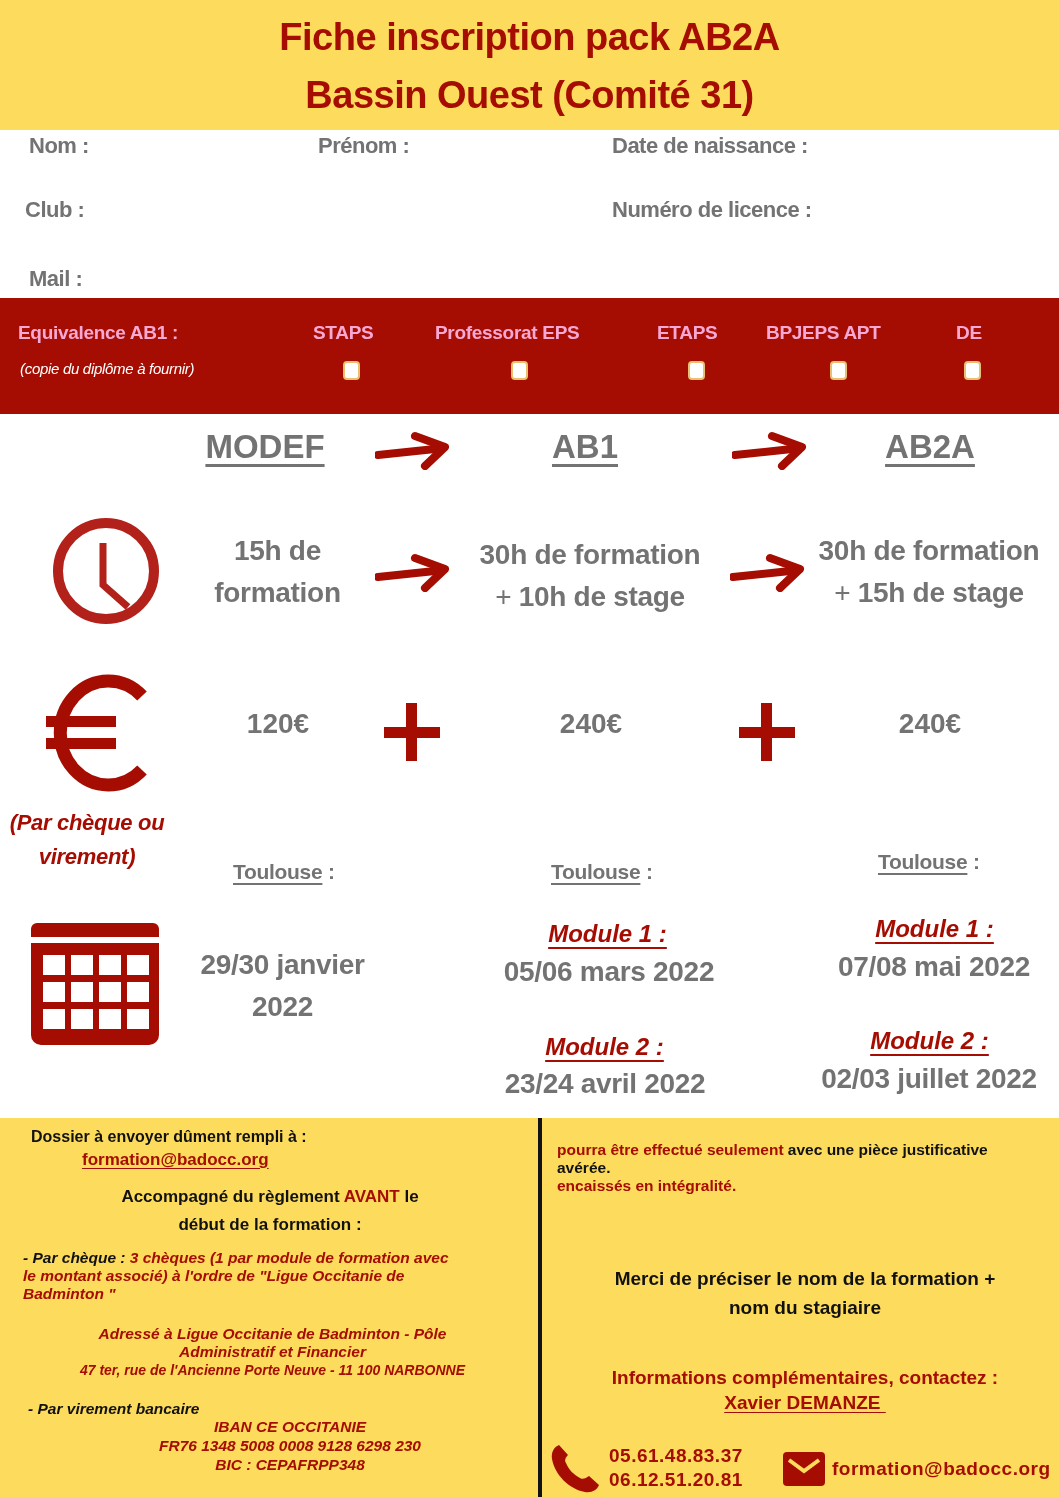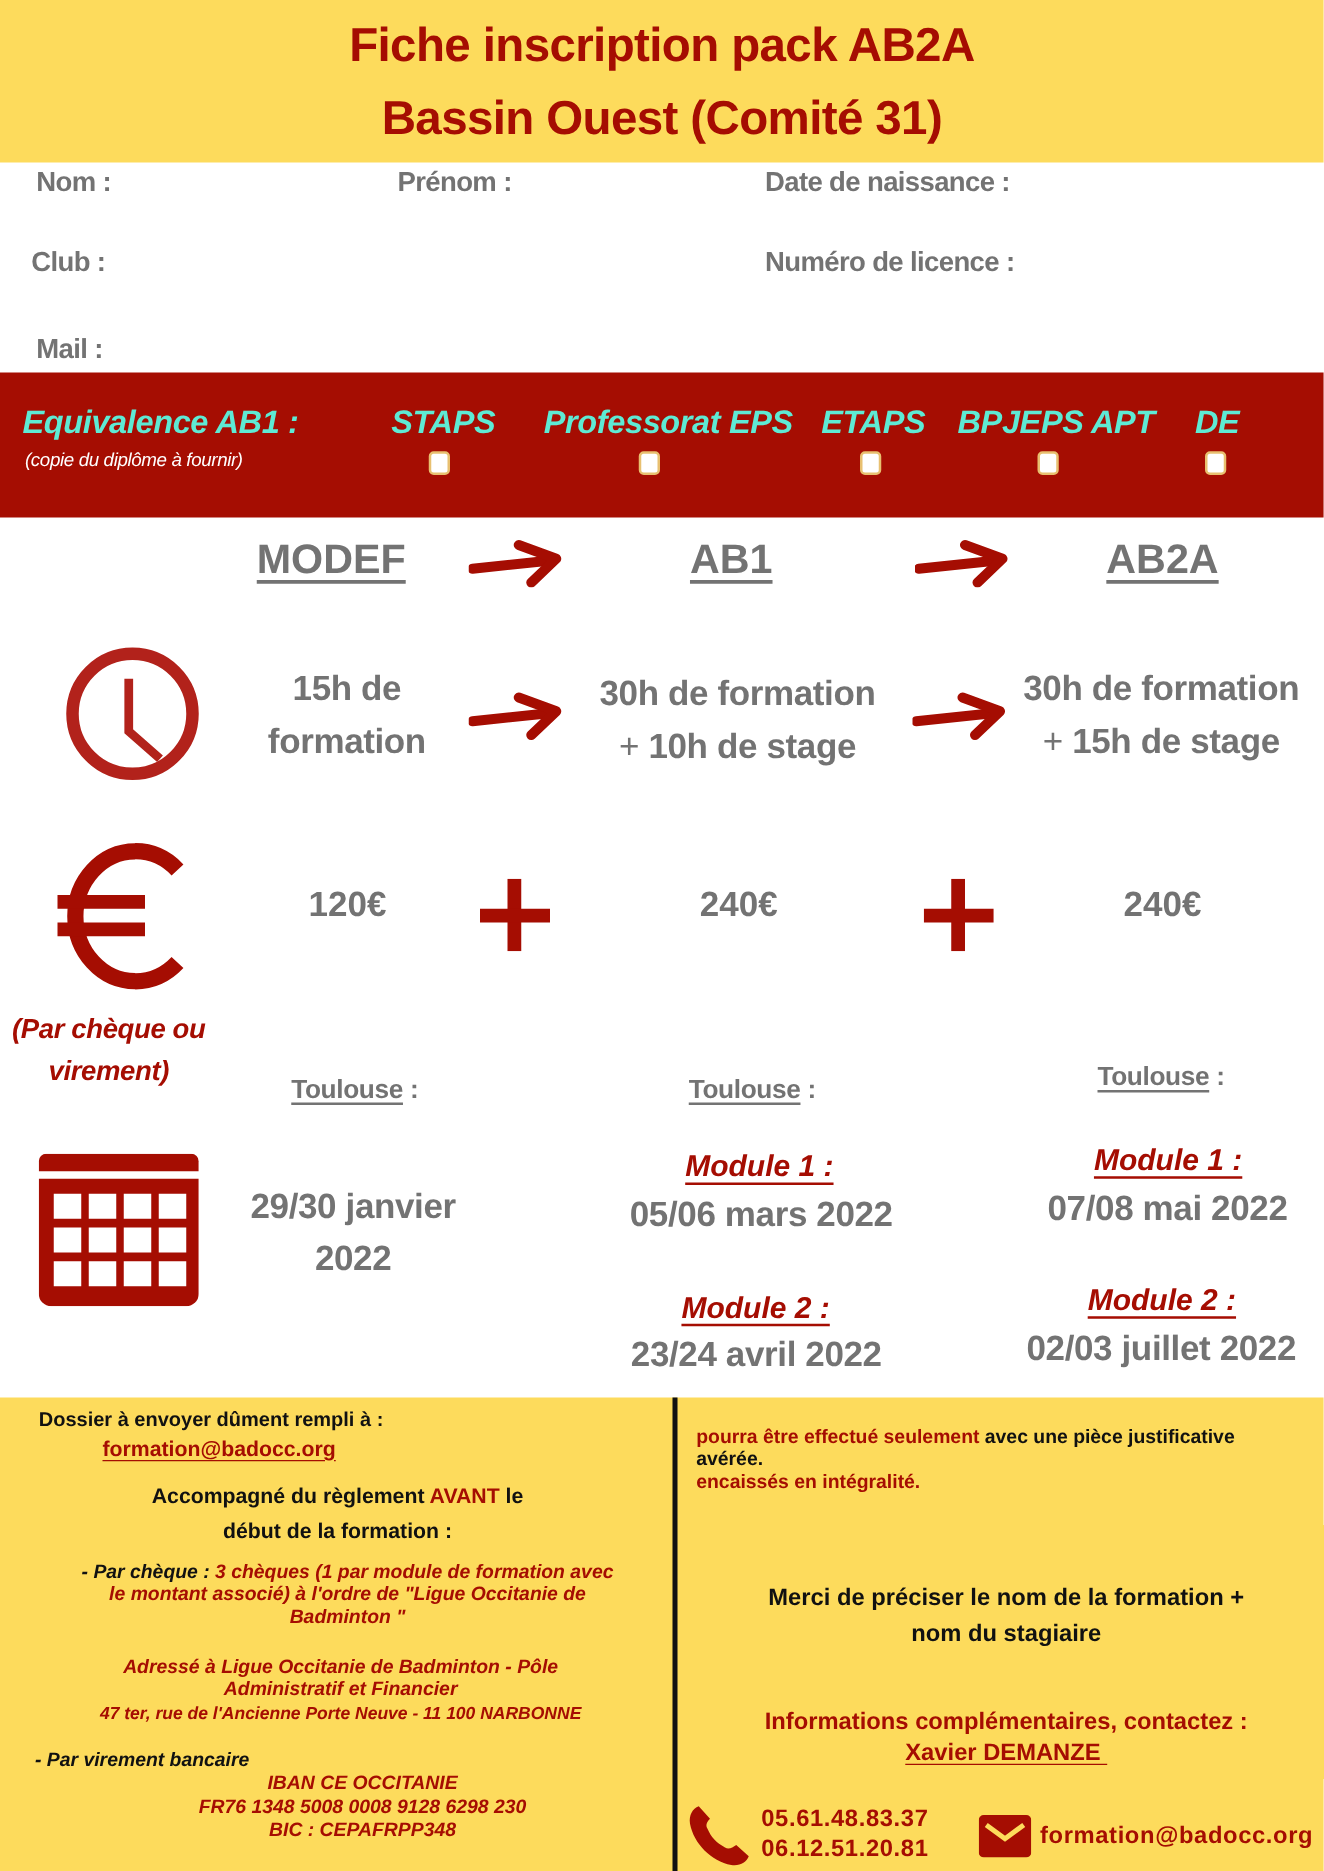--- a/index.html
+++ b/index.html
@@ -11,21 +11,21 @@
 
     
     #header { left: 0; top: 0; width: 1059px; height: 130px; background: #fddb5c; }
     .title-line { position: absolute; left: 0; width: 1059px; text-align: center; color: #a50d02; font-weight: bold; font-size: 38px; letter-spacing: -0.5px; }
 
     
     .field-label { position: absolute; font-weight: bold; font-size: 22px; color: #737373; letter-spacing: -0.5px; }
 
     
     #equiv { left: 0; top: 298px; width: 1059px; height: 116px; background: #a50d02; }
-    .eq-label { position: absolute; color: #5eead4; font-weight: bold; font-size: 26px; letter-spacing: -0.3px; font-style: italic; }
+    .eq-label { position: absolute; color: #f9a8d4; font-weight: bold; font-size: 19px; letter-spacing: -0.3px; }
     .eq-sub { position: absolute; color: #fff; font-style: italic; font-size: 15px; letter-spacing: -0.3px; }
     .eq-box { position: absolute; width: 17px; height: 19px; background: #fff; border: 2px solid #e8c070; border-radius: 4px; cursor: pointer; }
 
     
     .stage-title { position: absolute; font-weight: bold; font-size: 33px; color: #737373; text-decoration: underline; text-decoration-thickness: 3px; text-underline-offset: 6px; text-align: center; }
     .arrow { position: absolute; }
     .center-txt { position: absolute; text-align: center; font-weight: bold; color: #737373; font-size: 28px; line-height: 42px; letter-spacing: -0.3px; }
     .price { position: absolute; font-weight: bold; font-size: 28px; color: #737373; text-align: center; }
     .plus { position: absolute; }
     .pay-note { position: absolute; color: #a50d02; font-weight: bold; font-style: italic; font-size: 22px; text-align: center; line-height: 34px; letter-spacing: -0.3px; }
@@ -33,21 +33,21 @@
     .city .u { text-decoration: underline; text-underline-offset: 4px; }
     .module { position: absolute; color: #a50d02; font-weight: bold; font-style: italic; font-size: 24px; text-decoration: underline; text-underline-offset: 5px; text-align: center; }
     .date { position: absolute; font-weight: bold; font-size: 28px; color: #737373; text-align: center; letter-spacing: -0.3px; }
 
     
     #footer { left: 0; top: 1118px; width: 1059px; height: 379px; background: #fddb5c; }
     #footer-divider { left: 538px; top: 1118px; width: 4px; height: 379px; background: #111; }
     .f-txt { position: absolute; font-weight: bold; font-size: 16px; line-height: 19px; }
     .f-center { text-align: center; }
     .f-link { color: #a50d02; text-decoration: underline; text-underline-offset: 3px; }
-    .f-italic { font-style: italic; text-align: center; }
+    .f-italic { font-style: italic; }
     .contact-num { position: absolute; font-weight: bold; font-size: 19px; color: #a50d02; line-height: 24px; letter-spacing: 0.5px; }
   </style>
 </head>
 <body>
 
 <div id="header" class="abs">
   <div class="title-line" style="top:16px;">Fiche inscription pack AB2A</div>
   <div class="title-line" style="top:74px;">Bassin Ouest (Comité 31)</div>
 </div>
 

